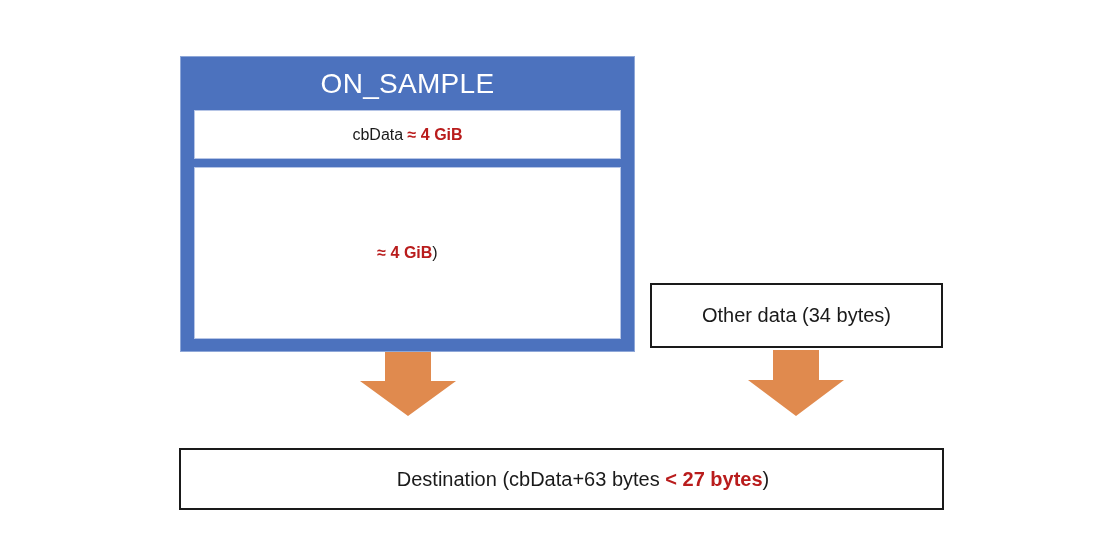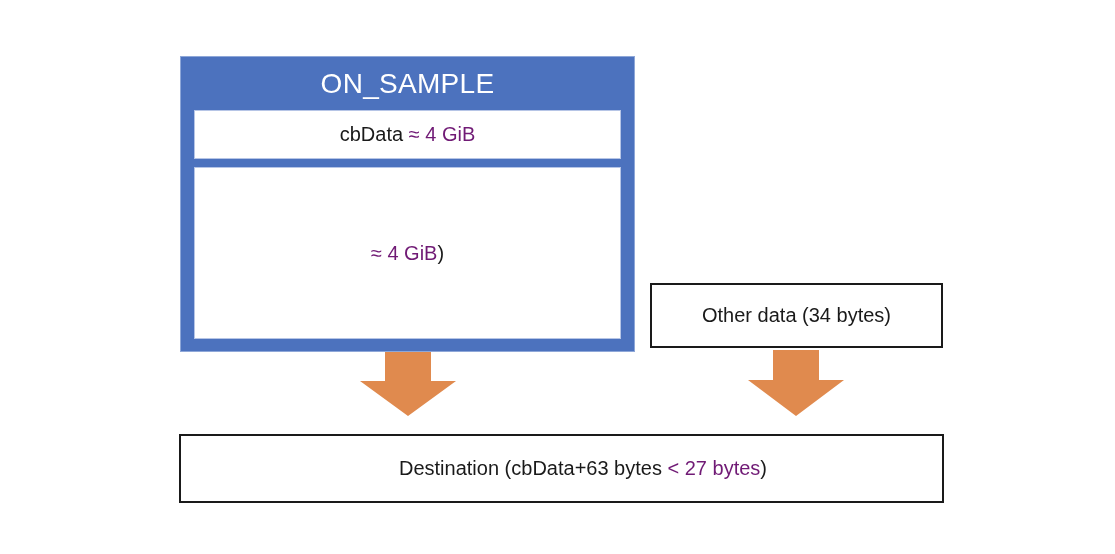--- a/index.html
+++ b/index.html
@@ -44,29 +44,29 @@
   .field {
     position: absolute;
     left: 13px;
     width: 427px;
     background: #ffffff;
     border: 1px solid #b6c5e6;
     box-sizing: border-box;
     display: flex;
     align-items: center;
     justify-content: center;
-    font-size: 20px;
+    font-size: 16px;
     white-space: pre;
   }
   .field-cbdata { top: 53px; height: 49px; }
   .field-pdata  { top: 110px; height: 172px; }
 
   .red-highlight {
-    color: #701a75;
-    font-weight: normal;
+    color: #b91c1c;
+    font-weight: bold;
   }
 
   
   .plain-box {
     position: absolute;
     background: #ffffff;
     border: 2px solid #1a1a1a;
     box-sizing: border-box;
     display: flex;
     align-items: center;
@@ -75,23 +75,23 @@
     white-space: pre;
   }
   .other-data {
     left: 650px;
     top: 283px;
     width: 293px;
     height: 65px;
   }
   .destination {
     left: 179px;
-    top: 434px;
+    top: 448px;
     width: 765px;
-    height: 69px;
+    height: 62px;
     padding-left: 43px;
   }
 
   
   .arrow {
     position: absolute;
     display: block;
   }
   .arrow-left  { left: 360px; top: 352px; }
   .arrow-right { left: 748px; top: 350px; }

